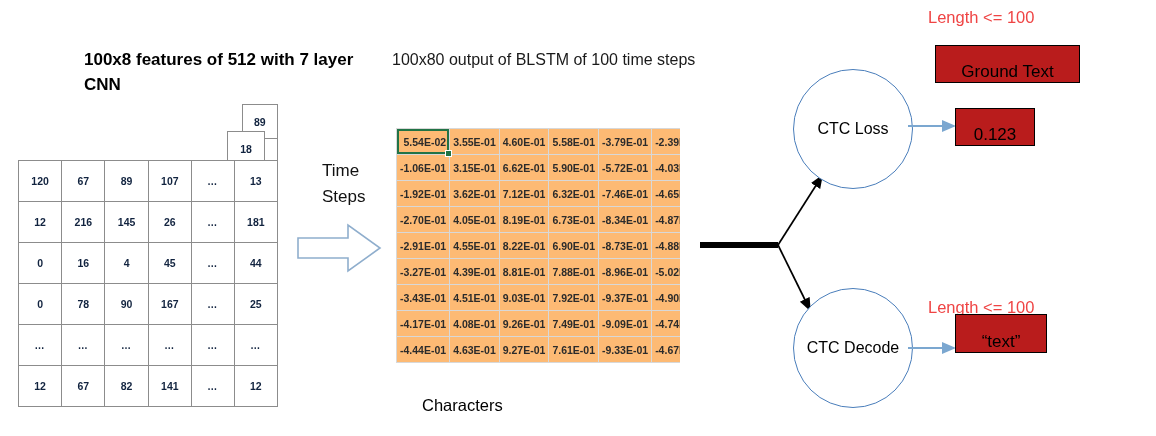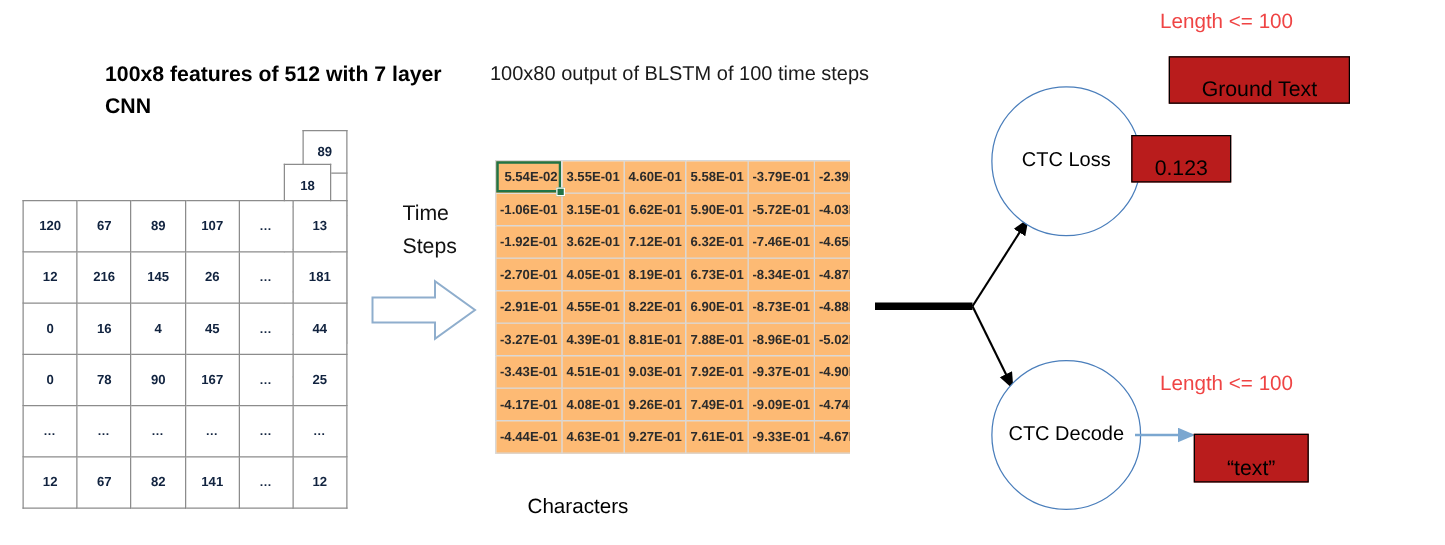--- a/index.html
+++ b/index.html
@@ -122,22 +122,22 @@
     border: 1.5px solid #000;
     background: #b91c1c;
     display: flex;
     align-items: flex-end;
     justify-content: center;
     font-size: 17px;
     color: #000;
     white-space: nowrap;
   }
   .box-ground { left: 935px; top: 45px;  width: 143px; height: 36px; }
-  .box-score  { left: 905px; top: 108px; width: 78px;  height: 36px; }
-  .box-text   { left: 955px; top: 347px; width: 90px;  height: 37px; }
+  .box-score  { left: 955px; top: 108px; width: 78px;  height: 36px; }
+  .box-text   { left: 955px; top: 314px; width: 90px;  height: 37px; }
 
   
   .arrow-s { width: 55px; height: 14px; }
   .arr-loss { left: 908px; top: 119px; }
   .arr-dec  { left: 908px; top: 341px; }
 </style>
 </head>
 <body>
 
 <div class="abs heading-left">100x8 features of 512 with 7 layer CNN</div>

